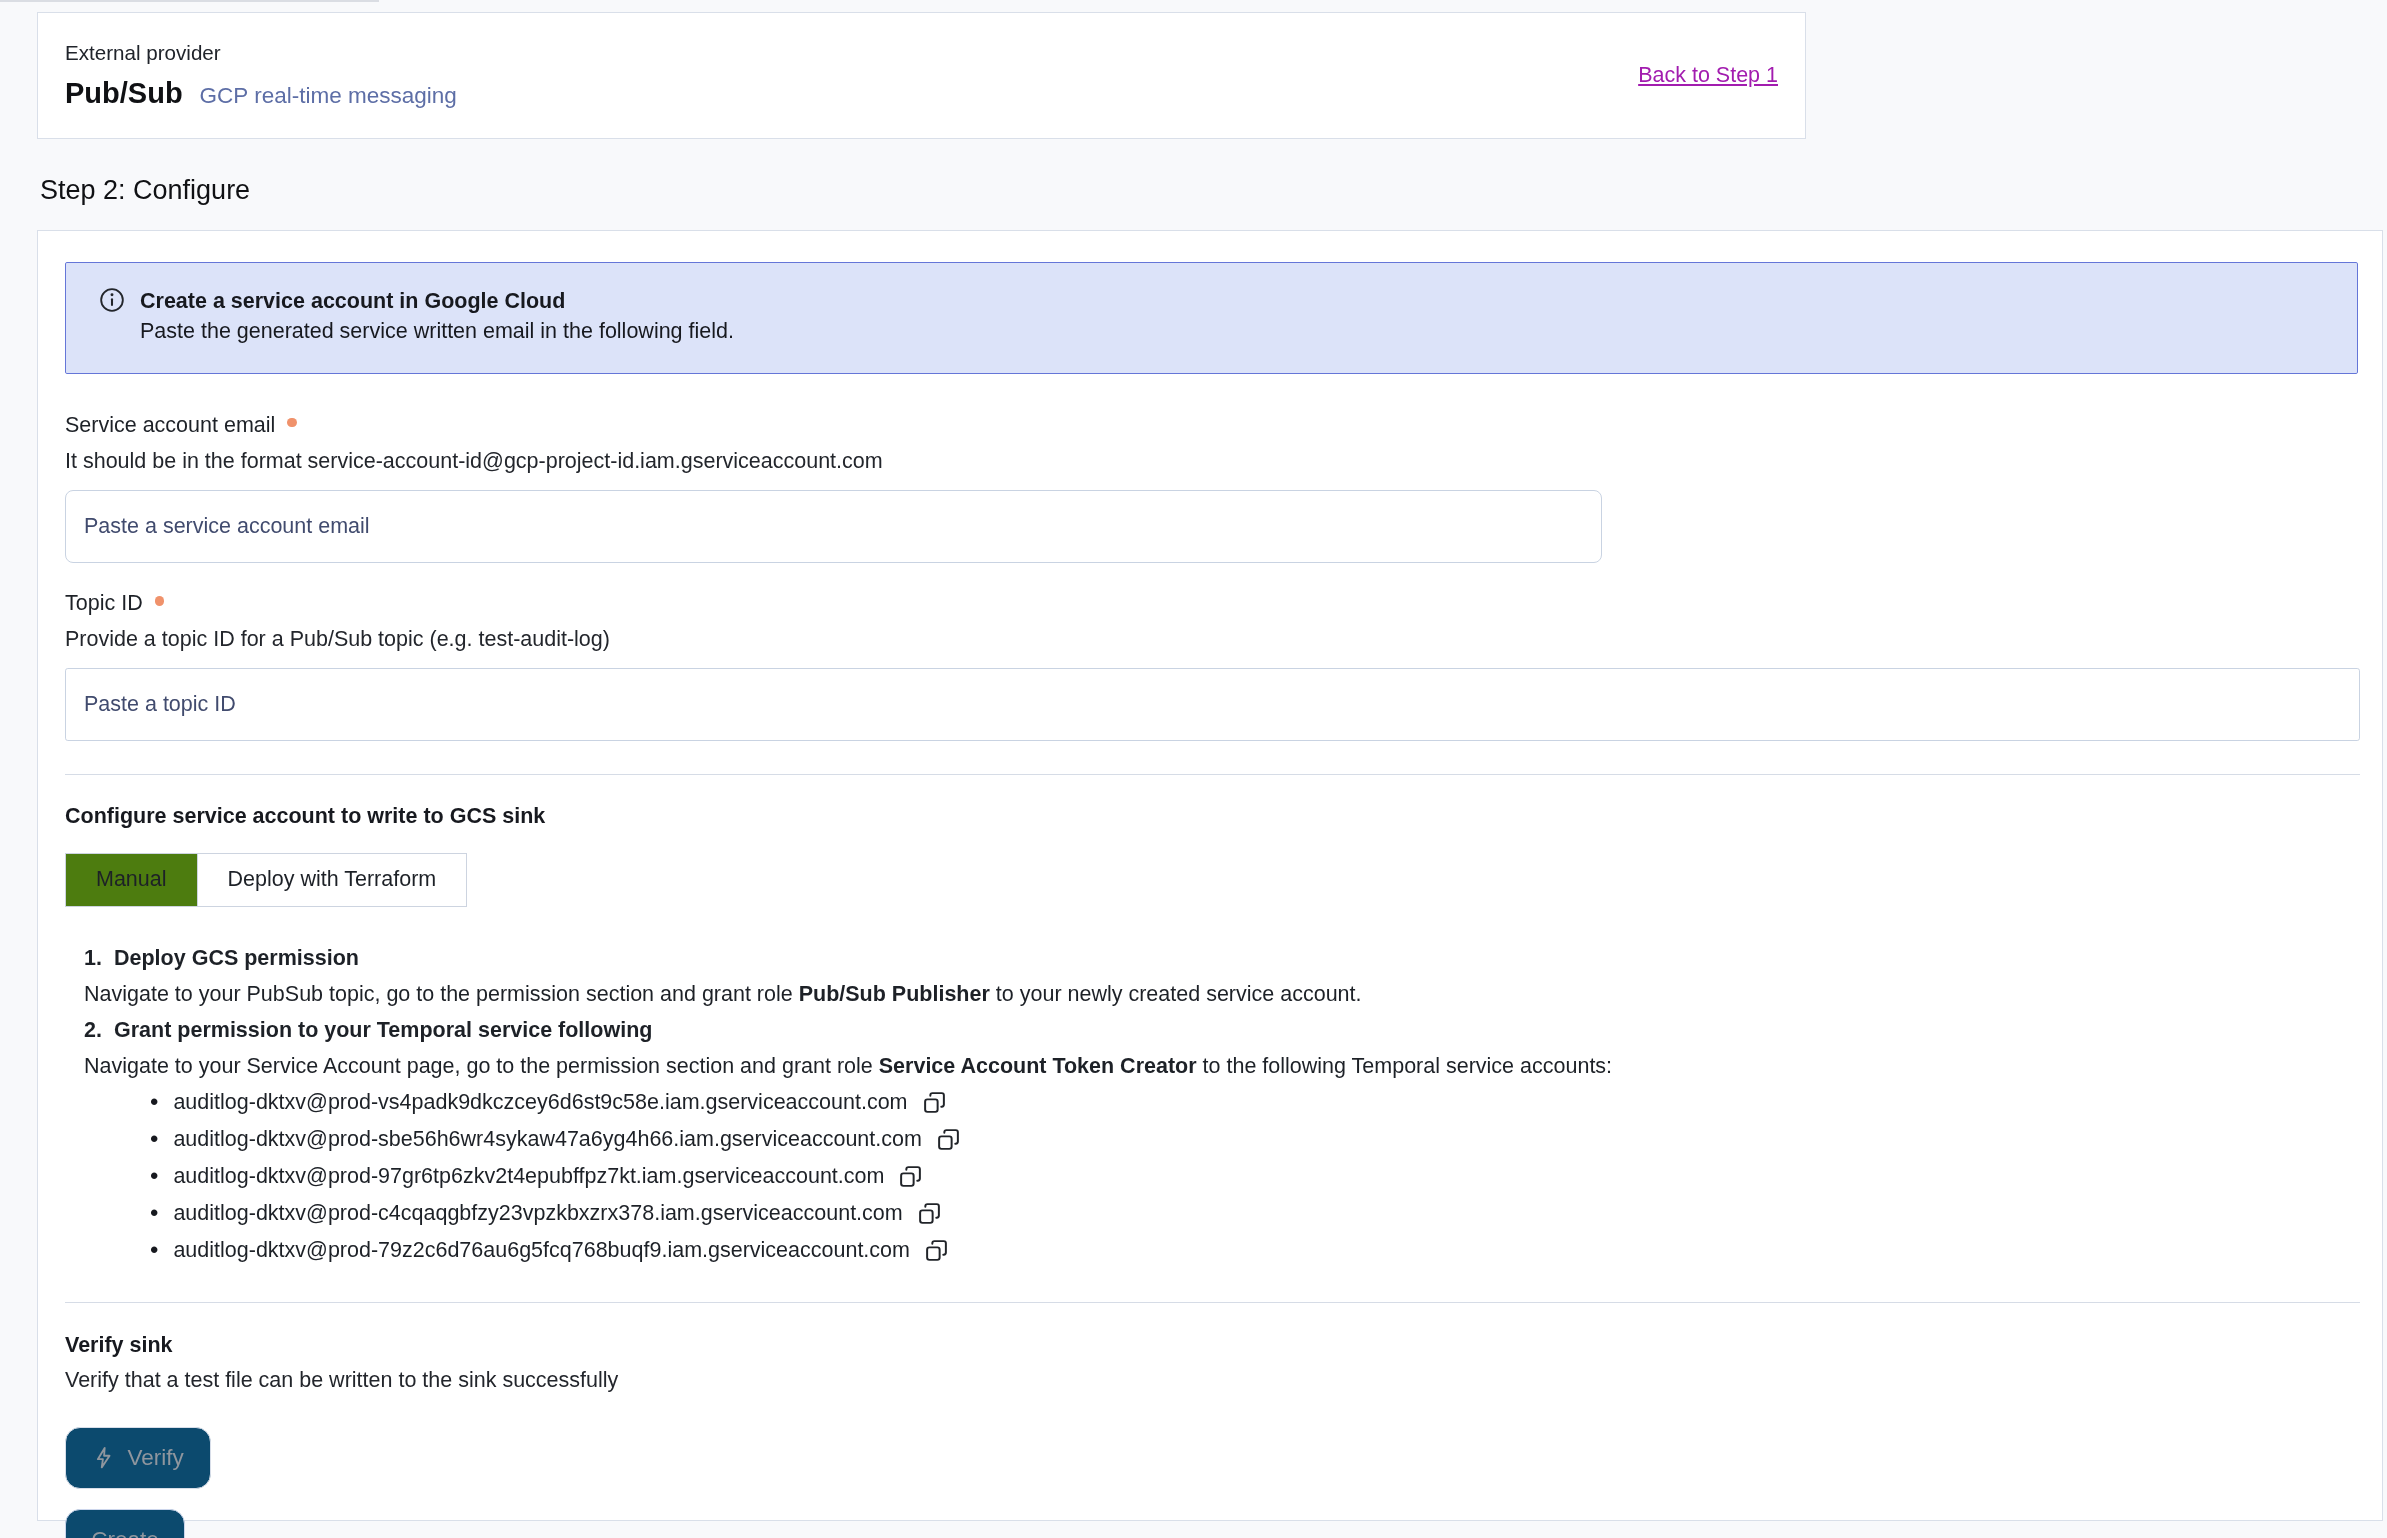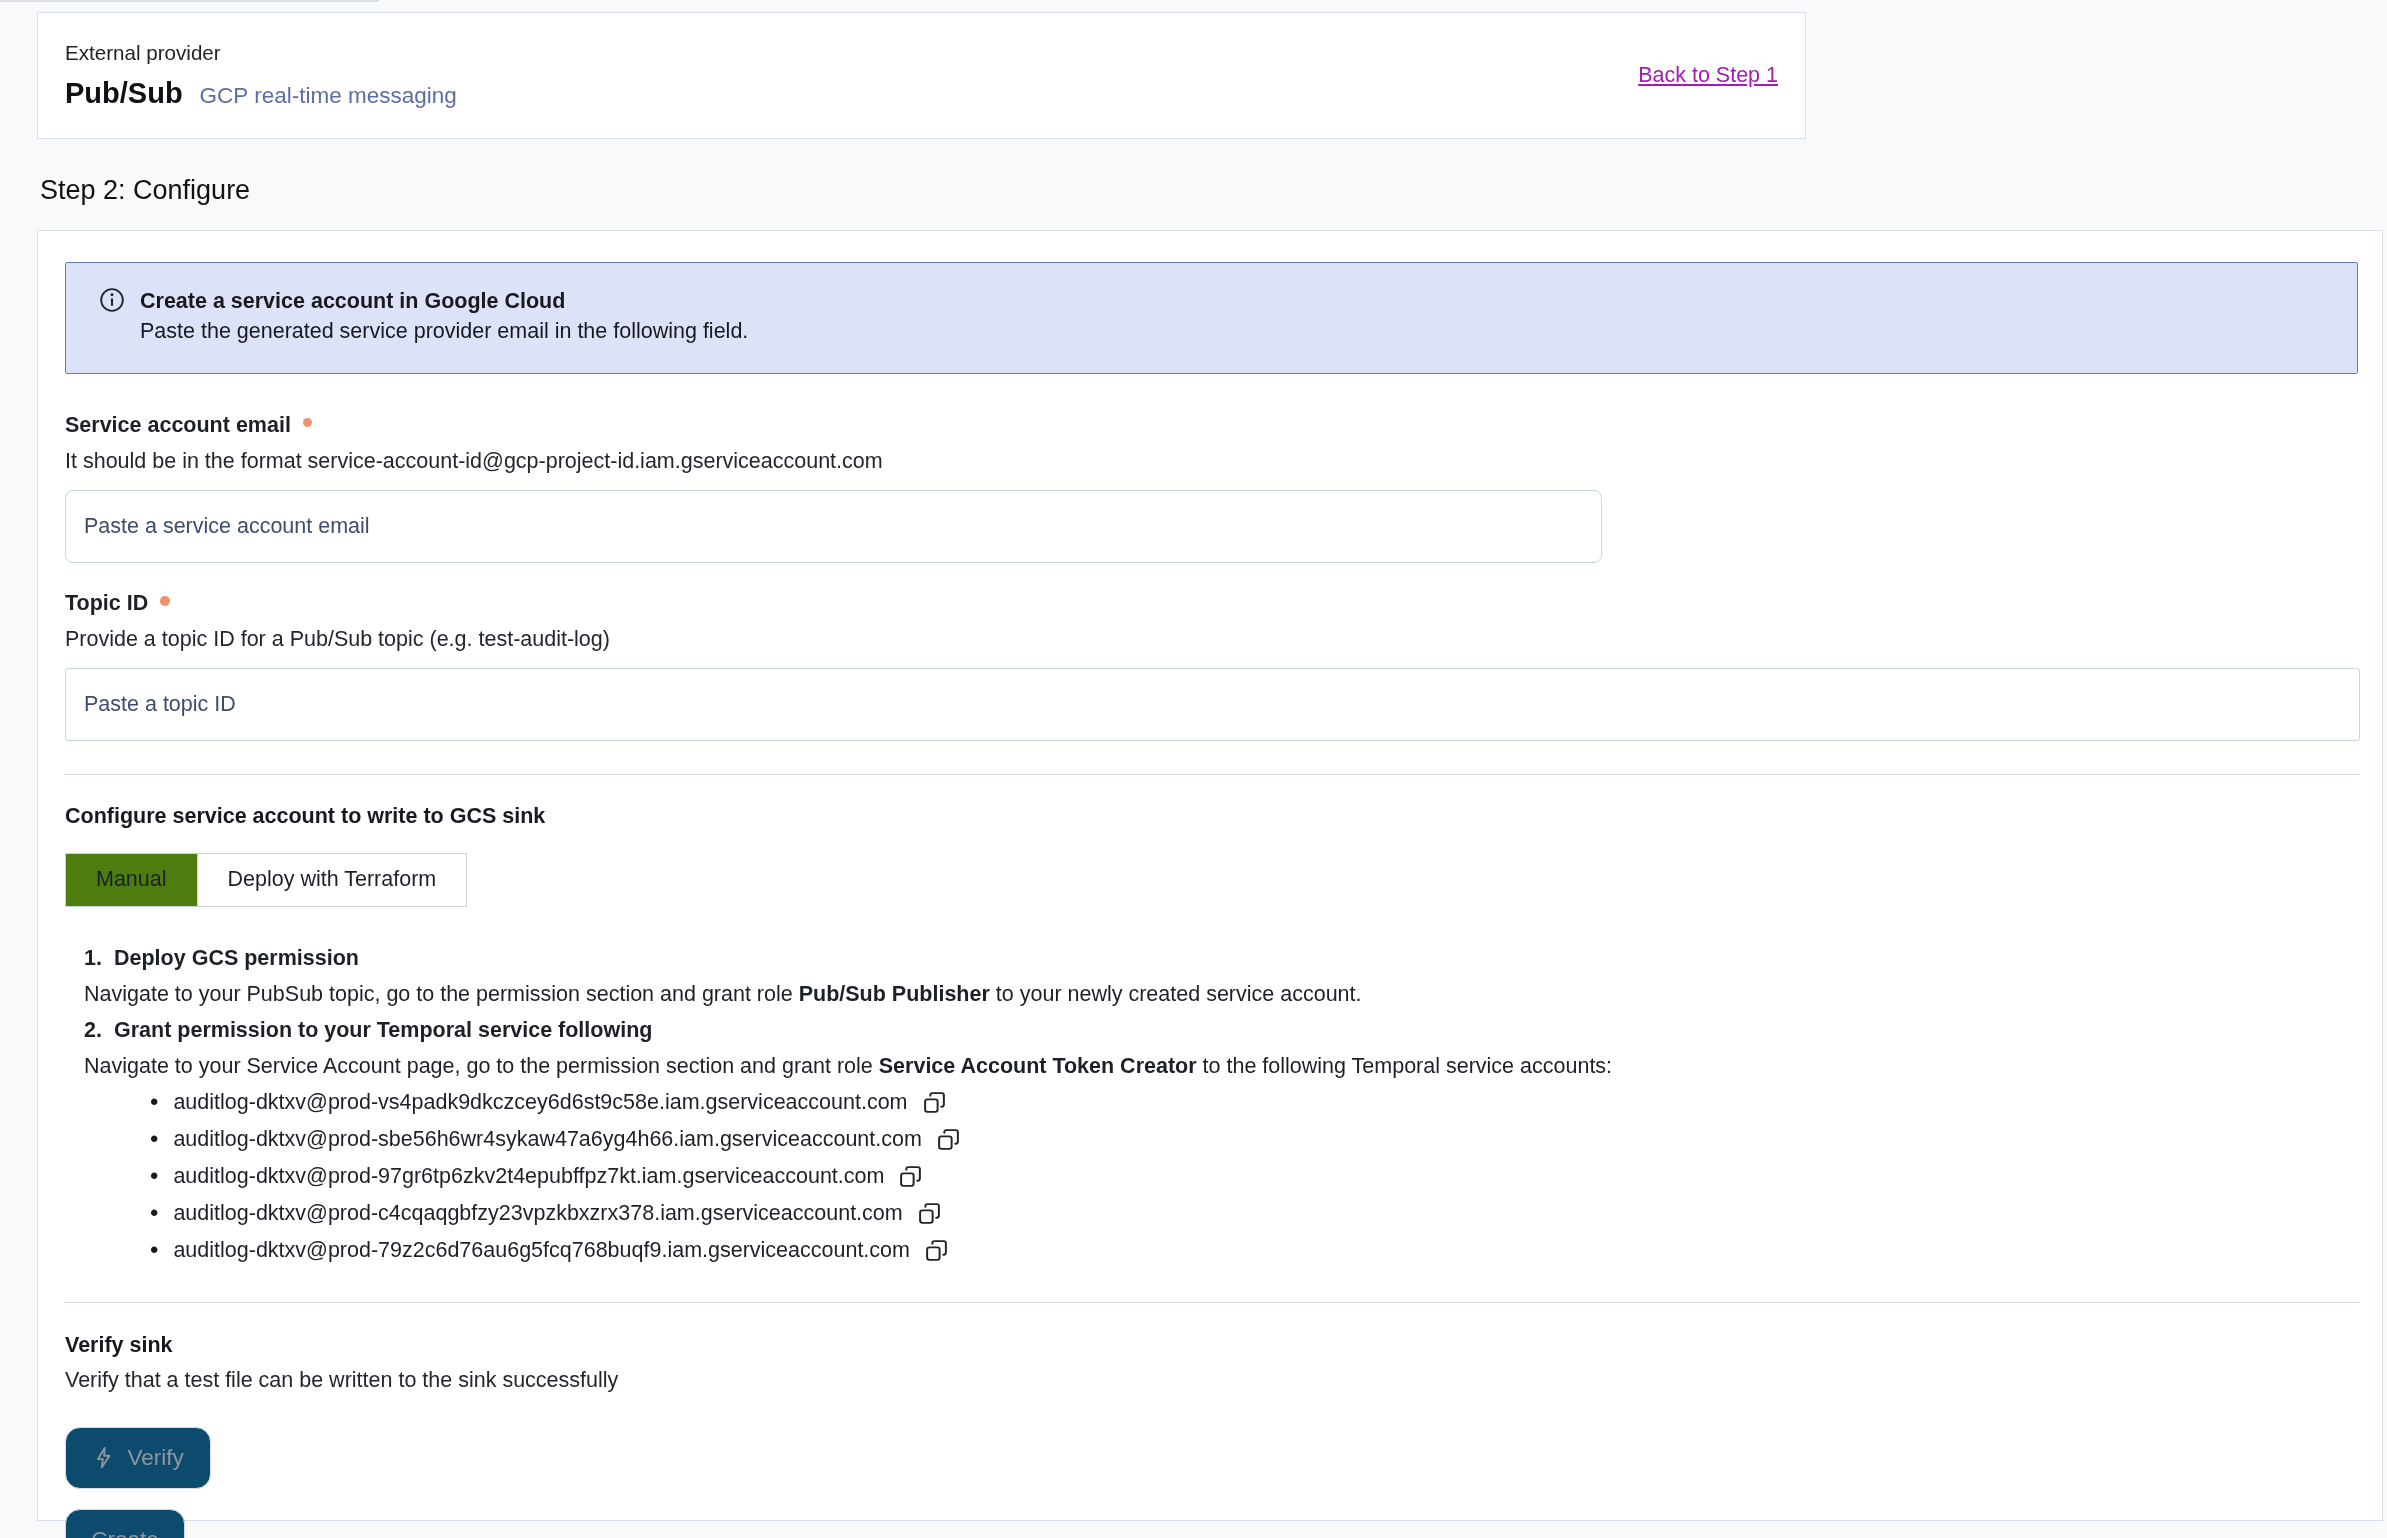--- a/index.html
+++ b/index.html
@@ -66,21 +66,21 @@
     padding: 22.5px 24px 0 33px;
     gap: 15px;
   }
   .info-icon { flex: 0 0 auto; margin-top: 1.9px; }
   .alert-title { font-size: 21.5px; font-weight: 700; color: #17191f; line-height: 30px; }
   .alert-body  { font-size: 21.5px; color: #17191f; line-height: 30px; }
 
   .field-group { margin-top: 39px; }
   .field-group.second { margin-top: 28px; }
   .field-label-row { display: flex; align-items: center; gap: 12px; }
-  .field-label { font-size: 21.5px; font-weight: 700; color: #1d2127; }
+  .field-label { font-size: 21.5px; font-weight: 400; color: #1d2127; }
   .required-dot {
     width: 9.4px; height: 9.4px; border-radius: 50%;
     background: #f0926b; display: inline-block; margin-top: -5.6px;
   }
   .field-helper { font-size: 21.5px; color: #23262c; margin-top: 11.2px; }
   .text-input {
     margin-top: 16px;
     height: 73px;
     border: 0.9px solid #c9d3e2;
     border-radius: 2.8px;
@@ -169,21 +169,21 @@
   <div class="alert">
     <span class="info-icon">
       <svg width="26" height="26" viewBox="0 0 24 24">
         <circle cx="12" cy="12" r="10" fill="none" stroke="#23262c" stroke-width="1.7"></circle>
         <rect x="11.05" y="10.4" width="1.9" height="7.1" rx="0.95" fill="#23262c"></rect>
         <circle cx="12" cy="7.1" r="1.35" fill="#23262c"></circle>
       </svg>
     </span>
     <div>
       <div class="alert-title">Create a service account in Google Cloud</div>
-      <div class="alert-body">Paste the generated service provider email in the following field.</div>
+      <div class="alert-body">Paste the generated service written email in the following field.</div>
     </div>
   </div>
 
   <div class="field-group">
     <div class="field-label-row">
       <span class="field-label">Service account email</span>
       <span class="required-dot"></span>
     </div>
     <div class="field-helper">It should be in the format service-account-id@gcp-project-id.iam.gserviceaccount.com</div>
     <input class="text-input input-email" type="text" placeholder="Paste a service account email" style="">

